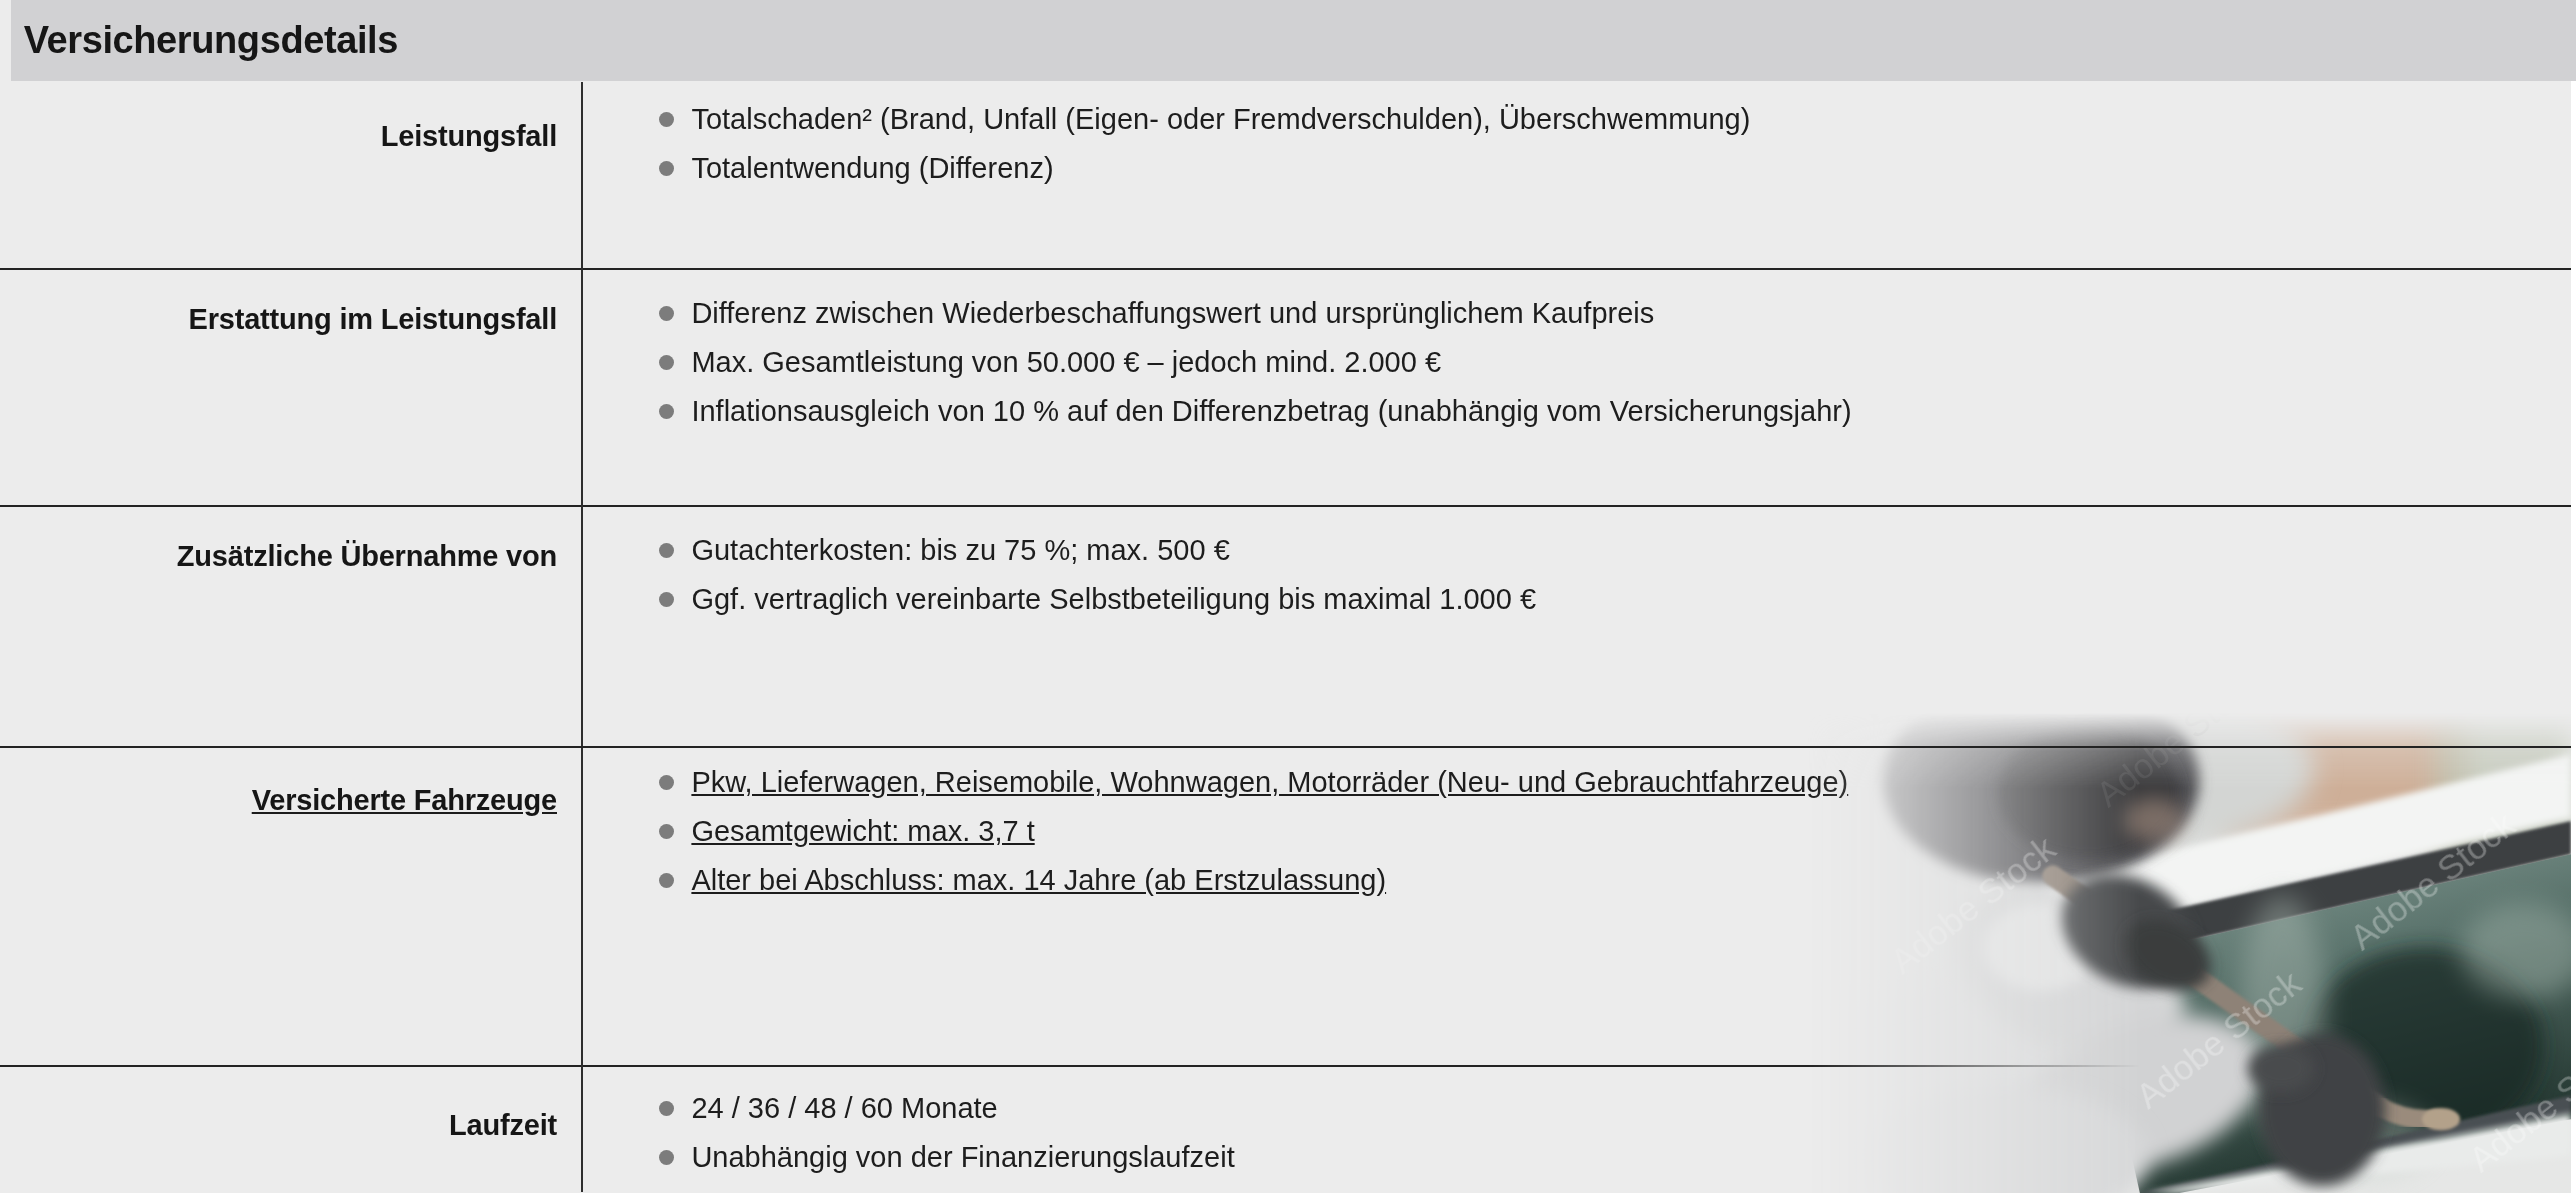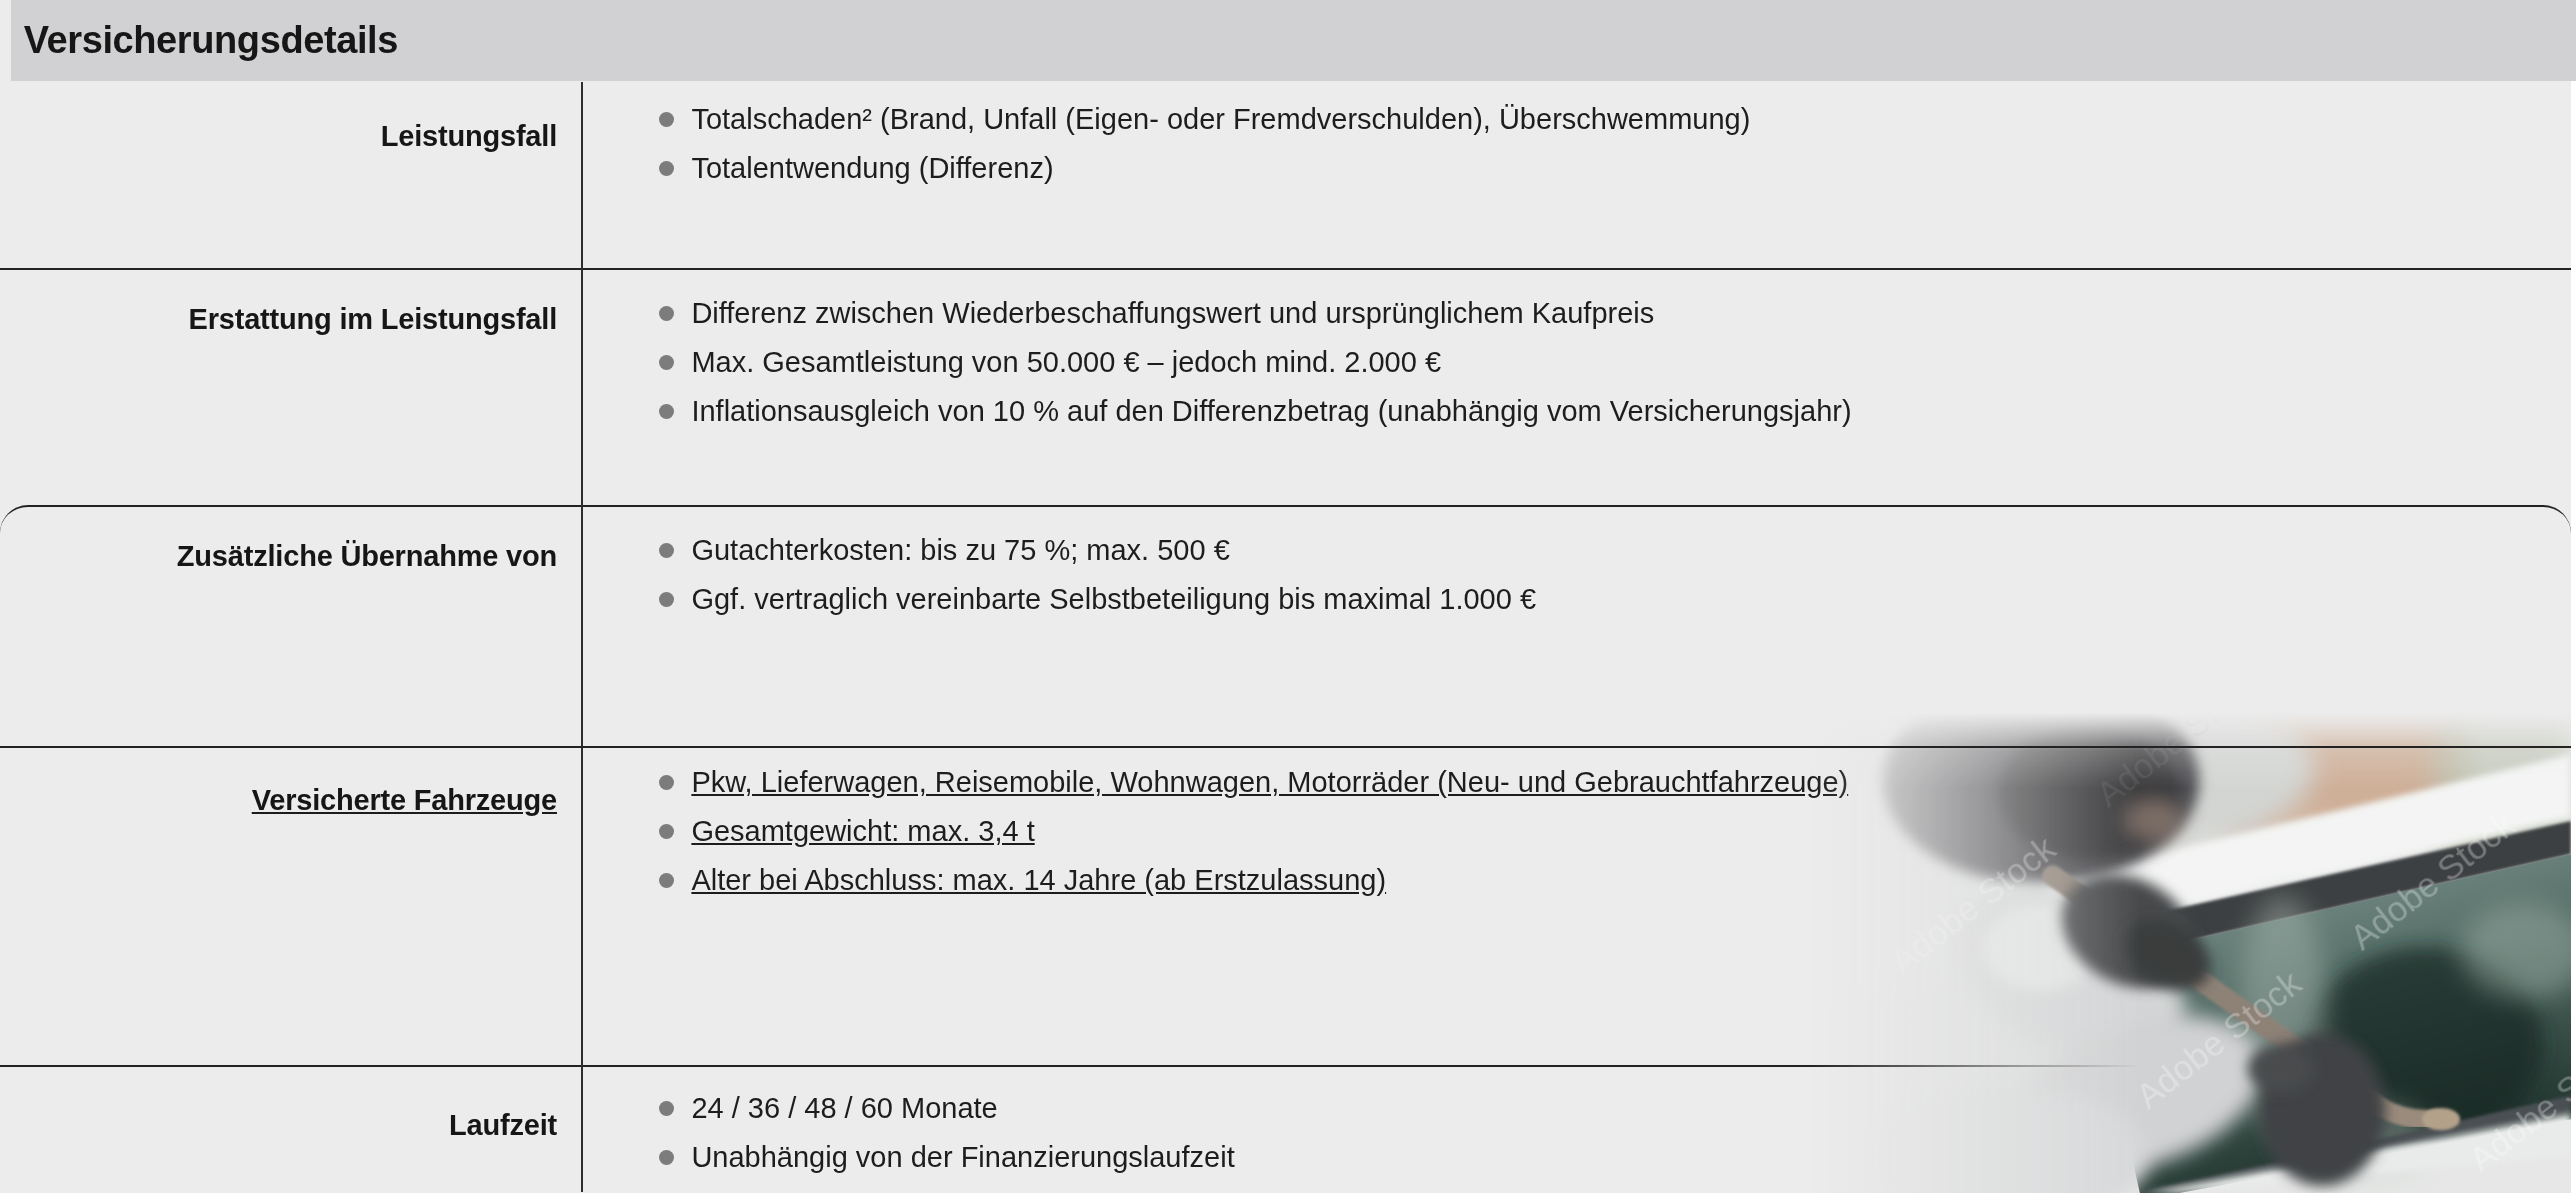--- a/index.html
+++ b/index.html
@@ -20,21 +20,21 @@
     margin:0;padding-left:12.7px;font-size:38px;font-weight:bold;color:#161616;
     letter-spacing:-0.4px;
   }
 
   
   .tbl{position:absolute;left:0;top:81px;width:2571px;z-index:2;}
   .row{display:flex;box-sizing:border-box;text-align:right;}
   .row + .row{border-top:2.4px solid #232323;}
   .r1{height:187px;}
   .r2{height:237px;}
-  .r3{height:241px;border-radius:28px;}
+  .r3{height:241px;}
   .r4{height:319px;text-decoration:underline;}
   .r5{height:200px;}
   .labelcell{
     width:581px;box-sizing:border-box;flex:0 0 581px;
     padding:38px 24px 0 12.7px;
   }
   .labelcell .lbl{font-size:29px;font-weight:bold;color:#161616;line-height:35px;letter-spacing:-0.2px;}
   .r2 .labelcell,.r3 .labelcell{padding-top:32px;}
   .r4 .labelcell{padding-top:35px;}
   .r5 .labelcell{padding-top:41px;}
@@ -143,21 +143,21 @@
         <div class="lbl">Versicherte Fahrzeuge</div>
       </div>
       <div class="contentcell">
         <ul class="bullets">
           <li>
               <span class="dot"></span>
               <span>Pkw, Lieferwagen, Reisemobile, Wohnwagen, Motorräder (Neu- und Gebrauchtfahrzeuge)</span>
             </li>
           <li>
               <span class="dot"></span>
-              <span>Gesamtgewicht: max. 3,4 t</span>
+              <span>Gesamtgewicht: max. 3,7 t</span>
             </li>
           <li>
               <span class="dot"></span>
               <span>Alter bei Abschluss: max. 14 Jahre (ab Erstzulassung)</span>
             </li>
         </ul>
       </div>
     </div>
 
     <div class="row r5">

